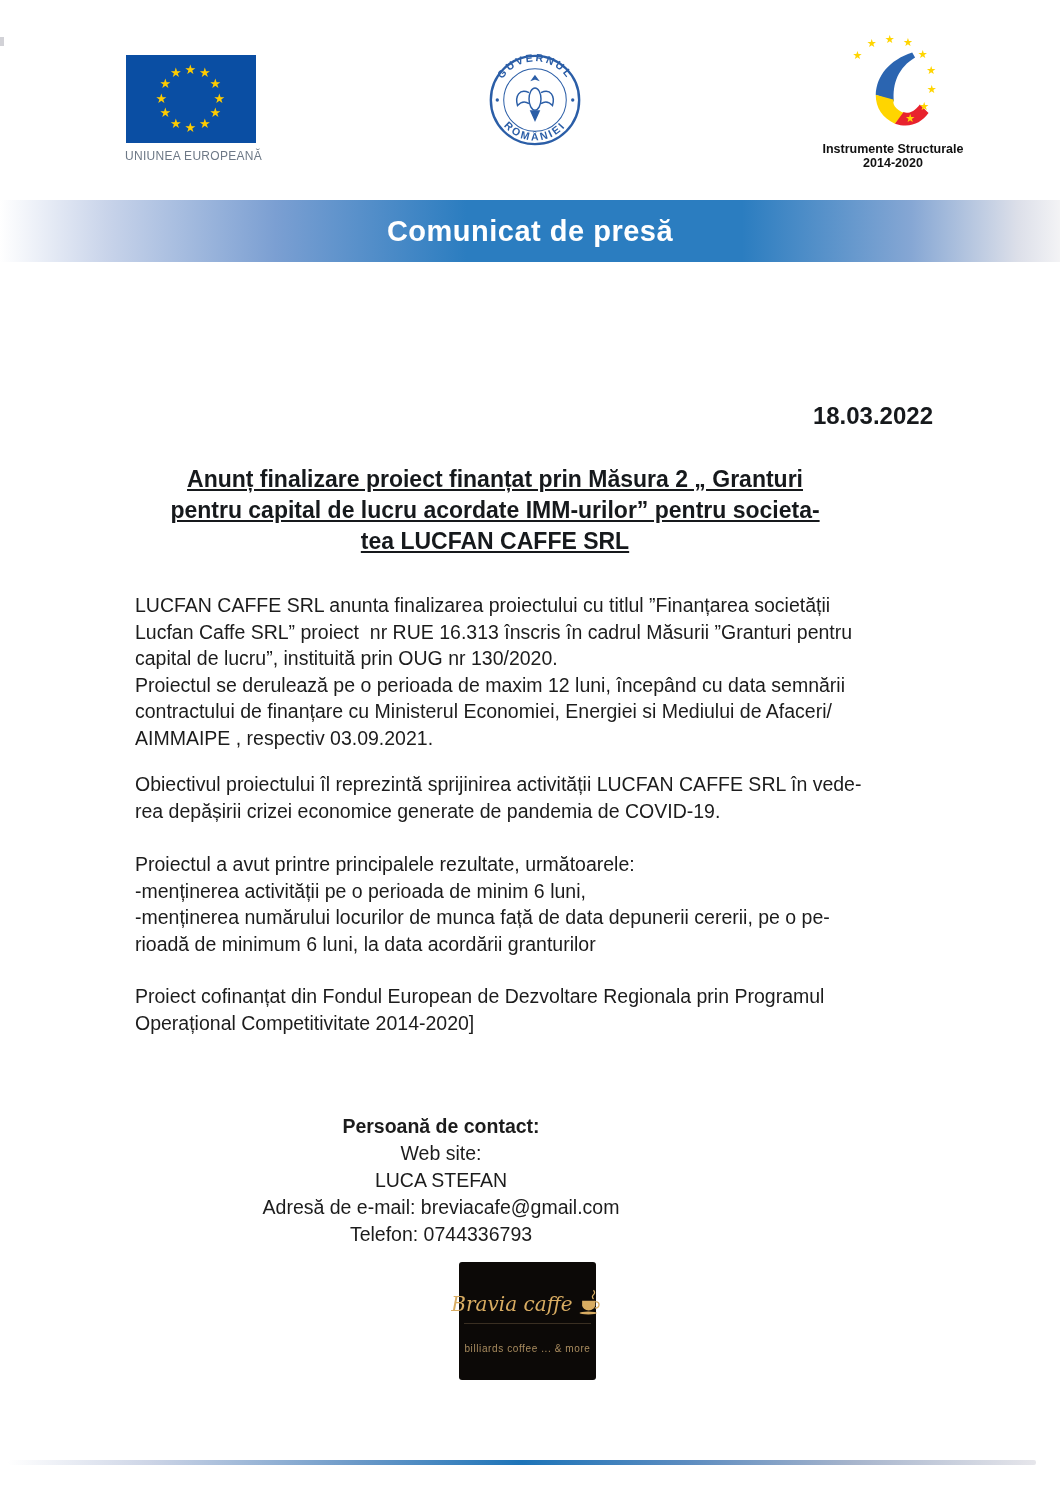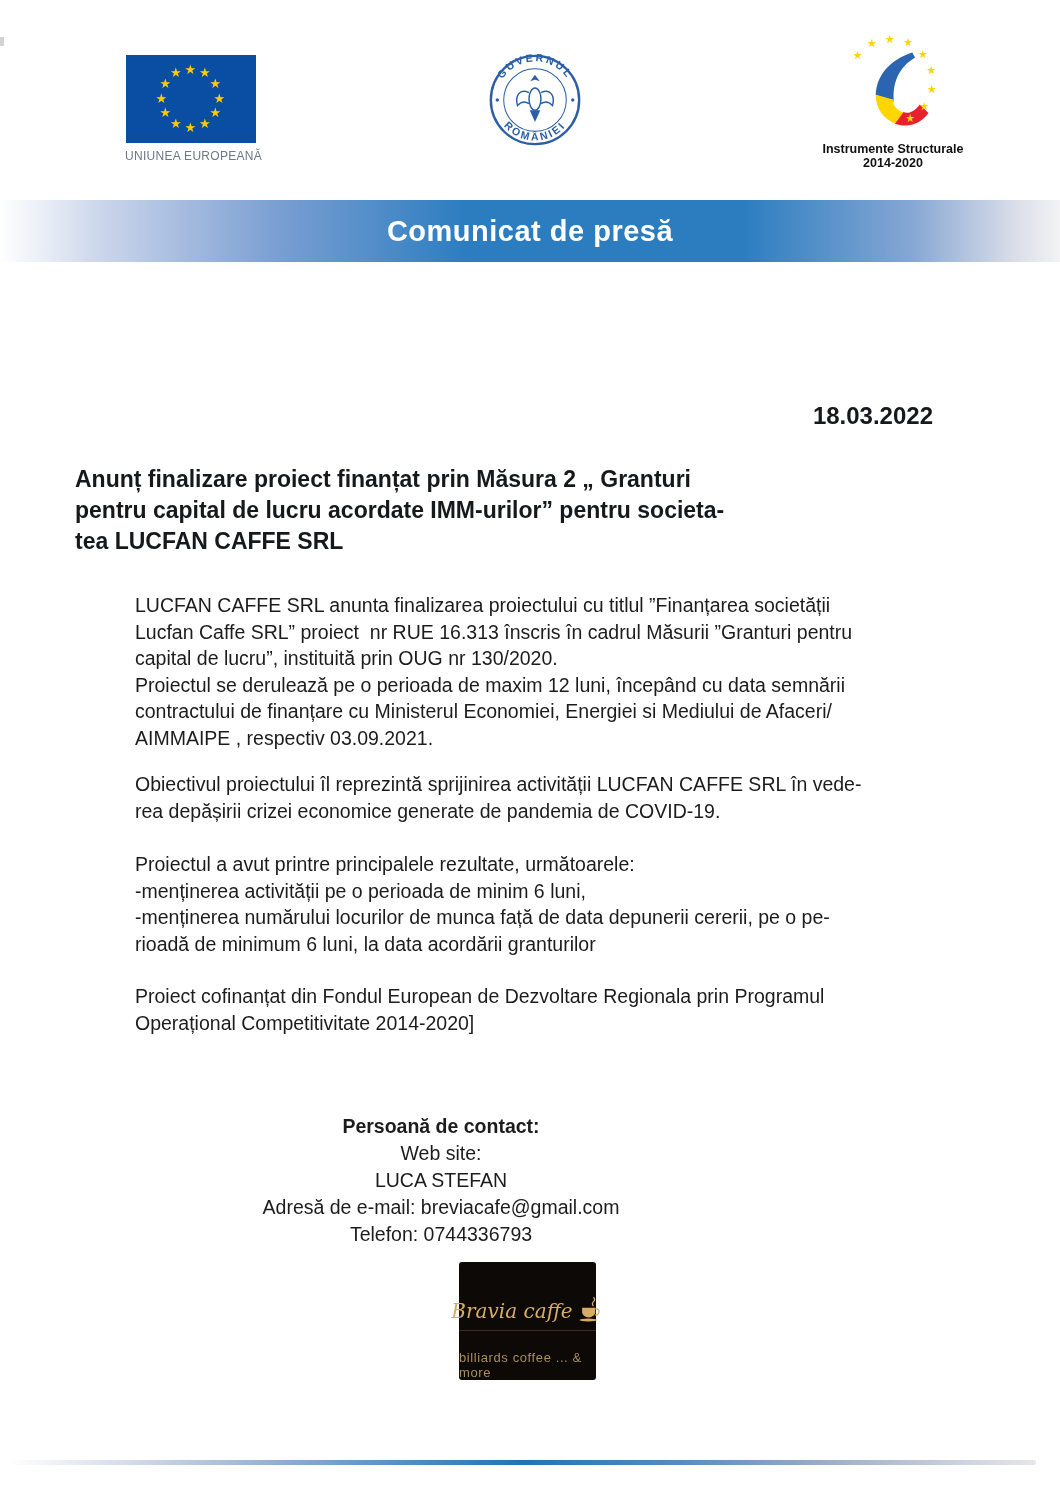--- a/index.html
+++ b/index.html
@@ -24,41 +24,41 @@
     background:linear-gradient(90deg,#ffffff 0%,#c9d4ea 10%,#7b9fd2 26%,#2b7dc0 44%,#2b7dc0 70%,#86a7d4 86%,#dcdfe9 96%,#f3f3f5 100%);
     display:flex; align-items:center; justify-content:center;
   }
   .banner-title{font-size:29px; font-weight:bold; color:#ffffff; letter-spacing:.5px;}
   
   .artifact-gray{position:absolute; left:0; top:37px; width:4px; height:9px; background:#d2d2d7;}
   .artifact-blue{position:absolute; left:0; top:219px; width:5px; height:10px; background:#86a8d8;}
   
   .date{position:absolute; left:0; top:402px; width:933px; text-align:right;
         font-size:24px; font-weight:bold; color:#16191c;}
-  .doc-title{position:absolute; left:75px; top:464px; width:840px; text-align:left;
-        font-size:23px; font-weight:bold; line-height:31px; white-space:pre-line; color:#16191c;}
+  .doc-title{position:absolute; left:75px; top:464px; width:840px; text-align:center;
+        font-size:23px; font-weight:bold; line-height:31px; white-space:pre-line; color:#16191c;text-decoration:underline;}
   .body-col{position:absolute; left:127px; top:584px; width:832px;
         font-size:19.5px; line-height:26.5px; color:#1c1c1c;}
   .body-col p{margin:8px; white-space:pre-wrap;}
   .p1{margin-bottom:20px !important;}
   .p2{margin-bottom:27px !important;}
   .p3{margin-bottom:26px !important;}
   .p4{margin-bottom:21px !important;}
   .bold{font-weight:bold;}
   .contact{position:absolute; left:0; top:1113px; width:882px; text-align:center;
         font-size:19.5px; line-height:27px; color:#1c1c1c;}
   .contact .heading{font-weight:bold;}
   
   .bravia{position:absolute; left:459px; top:1262px; width:137px; height:118px;
         background:#0c0907; border-radius:3px;
-        display:flex; flex-direction:column; align-items:center; justify-content:flex-end;}
+        display:flex; flex-direction:column; align-items:center; justify-content:center;}
   .bravia-row{display:flex; align-items:flex-end; gap:3px;}
   .bravia-name{font-family:"DejaVu Serif", serif; font-style:italic; font-size:20px;
         color:#d8ac62; white-space:nowrap;}
-  .bravia-tagline{font-size:13px; color:#a98c5f; margin-top:7px; letter-spacing:.6px;
+  .bravia-tagline{font-size:10px; color:#a98c5f; margin-top:7px; letter-spacing:.6px;
         border-top:1px solid #3a2f22; padding-top:19px;}
   
   .footer-line{position:absolute; left:8px; top:1460px; width:1028px; height:5px; border-radius:2px;
         background:linear-gradient(90deg,#ffffff 0%,#ccd4e6 14%,#6b99c8 34%,#1d74b8 50%,#5c8cc0 66%,#a6b4cc 82%,#e6e6eb 100%);}
 </style>
 </head>
 <body>
 
 <div class="page">
 

